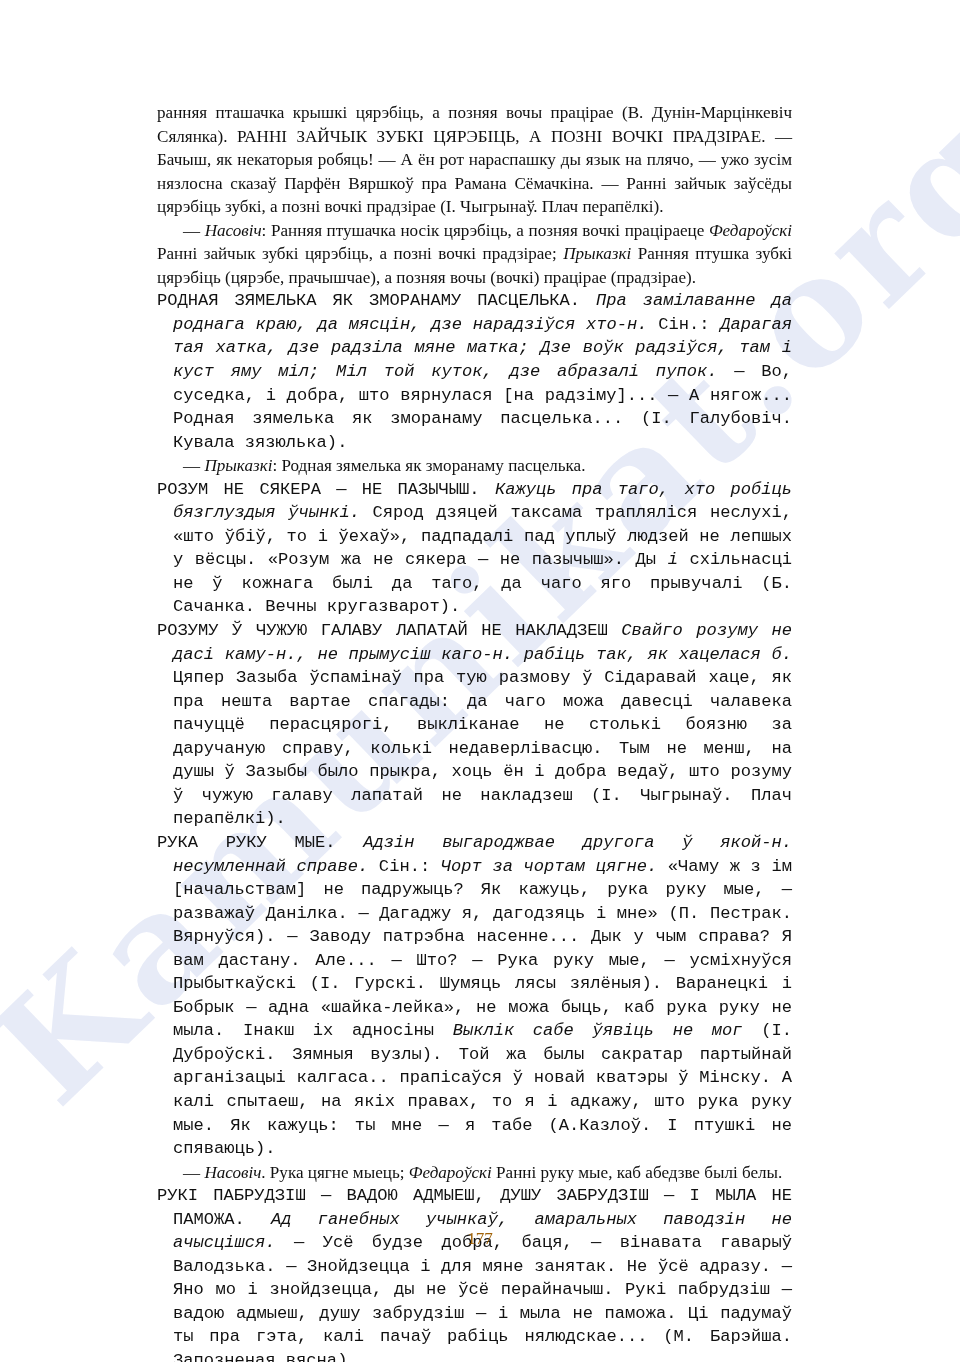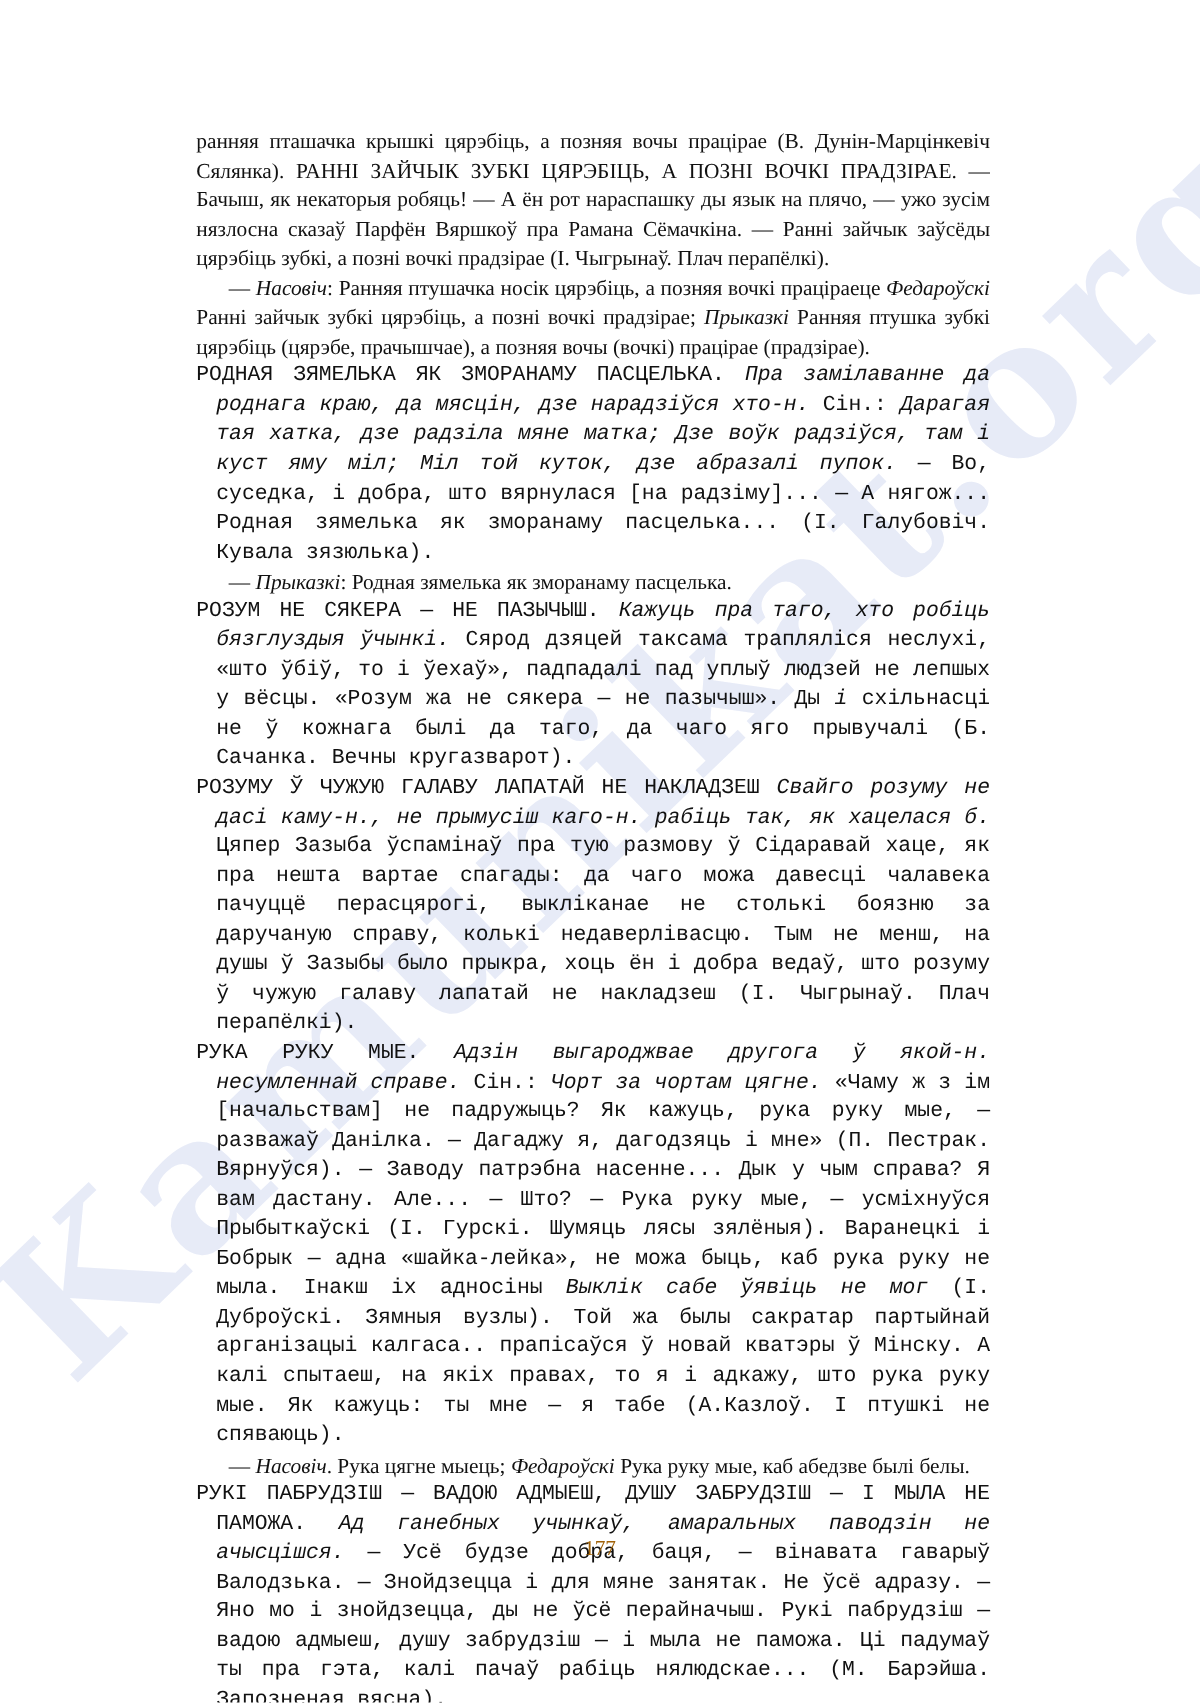--- a/index.html
+++ b/index.html
@@ -108,18 +108,18 @@
 
 <div id="page">
   <div id="textblock">
       <p class="cont"><span class="rom">ранняя пташачка крышкі цярэбіць, а позняя вочы праціpae (В. Дунін-Марцінкевіч Сялянка). РАННІ ЗАЙЧЫК ЗУБКІ ЦЯРЭБІЦЬ, А ПОЗНІ ВОЧКІ ПРАДЗІРАЕ. — Бачыш, як некаторыя робяць! — А ён рот нараспашку ды язык на плячо, — ужо зусім нязлосна сказаў Парфён Вяршкоў пра Рамана Сёмачкіна. — Ранні зайчык заўсёды цярэбіць зубкі, а позні вочкі прадзірае (І. Чыгрынаў. Плач перапёлкі).</span></p>
       <p class="note"><span class="rom">— </span><span class="it">Насовіч</span><span class="rom">: Ранняя птушачка носік цярэбіць, а позняя вочкі праціраеце </span><span class="it">Федароўскі</span><span class="rom"> Ранні зайчык зубкі цярэбіць, а позні вочкі прадзірае; </span><span class="it">Прыказкі</span><span class="rom"> Ранняя птушка зубкі цярэбіць (цярэбе, прачышчае), а позняя вочы (вочкі) праціpae (прадзірае).</span></p>
       <p class="entry"><span class="rom">РОДНАЯ ЗЯМЕЛЬКА ЯК ЗМОРАНАМУ ПАСЦЕЛЬКА. </span><span class="it">Пра замілаванне да роднага краю, да мясцін, дзе нарадзіўся хто-н.</span><span class="rom"> Сін.: </span><span class="it">Дарагая тая хатка, дзе радзіла мяне матка; Дзе воўк радзіўся, там і куст яму міл; Міл той куток, дзе абразалі пупок.</span><span class="rom"> — Во, суседка, і добра, што вярнулася [на радзіму]... — А нягож... Родная зямелька як змoранаму пасцелька... (І. Галубовіч. Кувала зязюлька).</span></p>
       <p class="note"><span class="rom">— </span><span class="it">Прыказкі</span><span class="rom">: Родная зямелька як змoранаму пасцелька.</span></p>
       <p class="entry"><span class="rom">РОЗУМ НЕ СЯКЕРА — НЕ ПАЗЫЧЫШ. </span><span class="it">Кажуць пра таго, хто робіць бязглуздыя ўчынкі.</span><span class="rom"> Сярод дзяцей таксама трапляліся неслухі, «што ўбіў, то і ўехаў», падпадалі пад уплыў людзей не лепшых у вёсцы. «Розум жа не сякера — не пазычыш». Ды </span><span class="it">і</span><span class="rom"> схільнасці не ў кожнага былі да таго, да чаго яго прывучалі (Б. Сачанка. Вечны кругазварот).</span></p>
       <p class="entry"><span class="rom">РОЗУМУ Ў ЧУЖУЮ ГАЛАВУ ЛАПАТАЙ НЕ НАКЛАДЗЕШ </span><span class="it">Свайго розуму не дасі каму-н., не прымусіш каго-н. рабіць так, як хацелася б.</span><span class="rom"> Цяпер Зазыба ўспамінаў пра тую размову ў Сідаравай хаце, як пра нешта вартае спагады: да чаго можа давесці чалавека пачуццё перасцярогі, выкліканае не столькі боязню за даручаную справу, колькі недаверлівасцю. Тым не менш, на душы ў Зазыбы было прыкра, хоць ён і добра ведаў, што розуму ў чужую галаву лапатай не накладзеш (І. Чыгрынаў. Плач перапёлкі).</span></p>
       <p class="entry"><span class="rom">РУКА РУКУ МЫЕ. </span><span class="it">Адзін выгароджвае другога ў якой-н. несумленнай справе.</span><span class="rom"> Сін.: </span><span class="it">Чорт за чортам цягне.</span><span class="rom"> «Чаму ж з ім [начальствам] не падружыць? Як кажуць, рука руку мые, — разважаў Данілка. — Дагаджу я, дагодзяць і мне» (П. Пестрак. Вярнуўся). — Заводу патрэбна насенне... Дык у чым справа? Я вам дастану. Але... — Што? — Рука руку мые, — усміхнуўся Прыбыткаўскі (І. Гурскі. Шумяць лясы зялёныя). Варанецкі і Бобрык — адна «шайка-лейка», не можа быць, каб рука руку не мыла. Інакш іх адносіны </span><span class="it">Выклік сабе ўявіць не мог</span><span class="rom"> (І. Дуброўскі. Зямныя вузлы). Той жа былы сакратар партыйнай арганізацыі калгаса.. прапісаўся ў новай кватэры ў Мінску. А калі спытаеш, на якіх правах, то я і адкажу, што рука руку мые. Як кажуць: ты мне — я табе (А.Казлоў. І птушкі не спяваюць).</span></p>
-      <p class="note"><span class="rom">— </span><span class="it">Насовіч</span><span class="rom">. Рука цягне мыець; </span><span class="it">Федароўскі</span><span class="rom"> Рука руку мые, каб абедзве былі белы.</span></p>
+      <p class="note"><span class="rom">— </span><span class="it">Насовіч</span><span class="rom">. Рука цягне мыець; </span><span class="it">Федароўскі</span><span class="rom"> Ранні руку мые, каб абедзве былі белы.</span></p>
       <p class="entry"><span class="rom">РУКІ ПАБРУДЗІШ — ВАДОЮ АДМЫЕШ, ДУШУ ЗАБРУДЗІШ — І МЫЛА НЕ ПАМОЖА. </span><span class="it">Ад ганебных учынкаў, амаральных паводзін не ачысцішся.</span><span class="rom"> — Усё будзе добра, баця, — вінавата гаварыў Валодзька. — Знойдзецца і для мяне занятак. Не ўсё адразу. — Яно мо і знойдзецца, ды не ўсё перайначыш. Рукі пабрудзіш — вадою адмыеш, душу забрудзіш — і мыла не паможа. Ці падумаў ты пра гэта, калі пачаў рабіць нялюдскае... (М. Барэйша. Запозненая вясна).</span></p>
     </div>
 </div>
 
 <div id="folio">177</div>
 
 </body></html>

